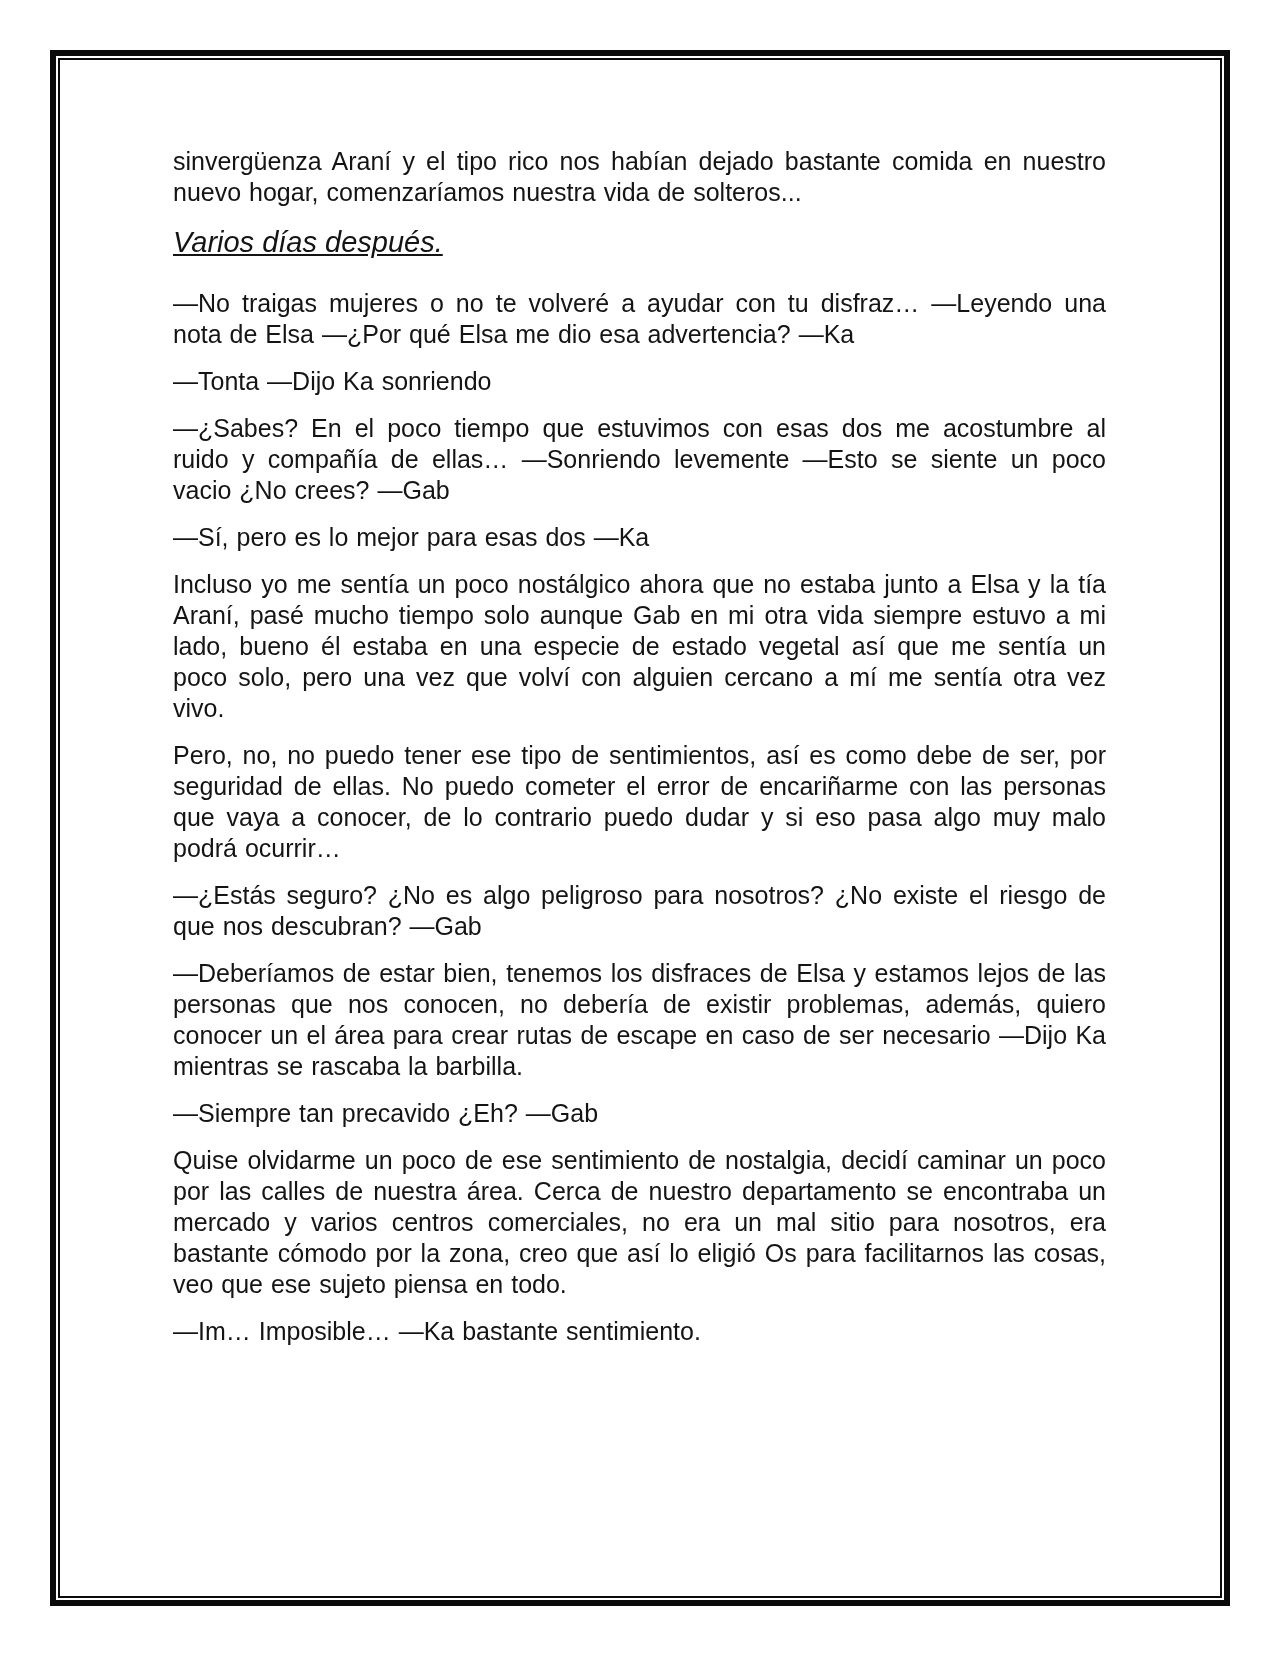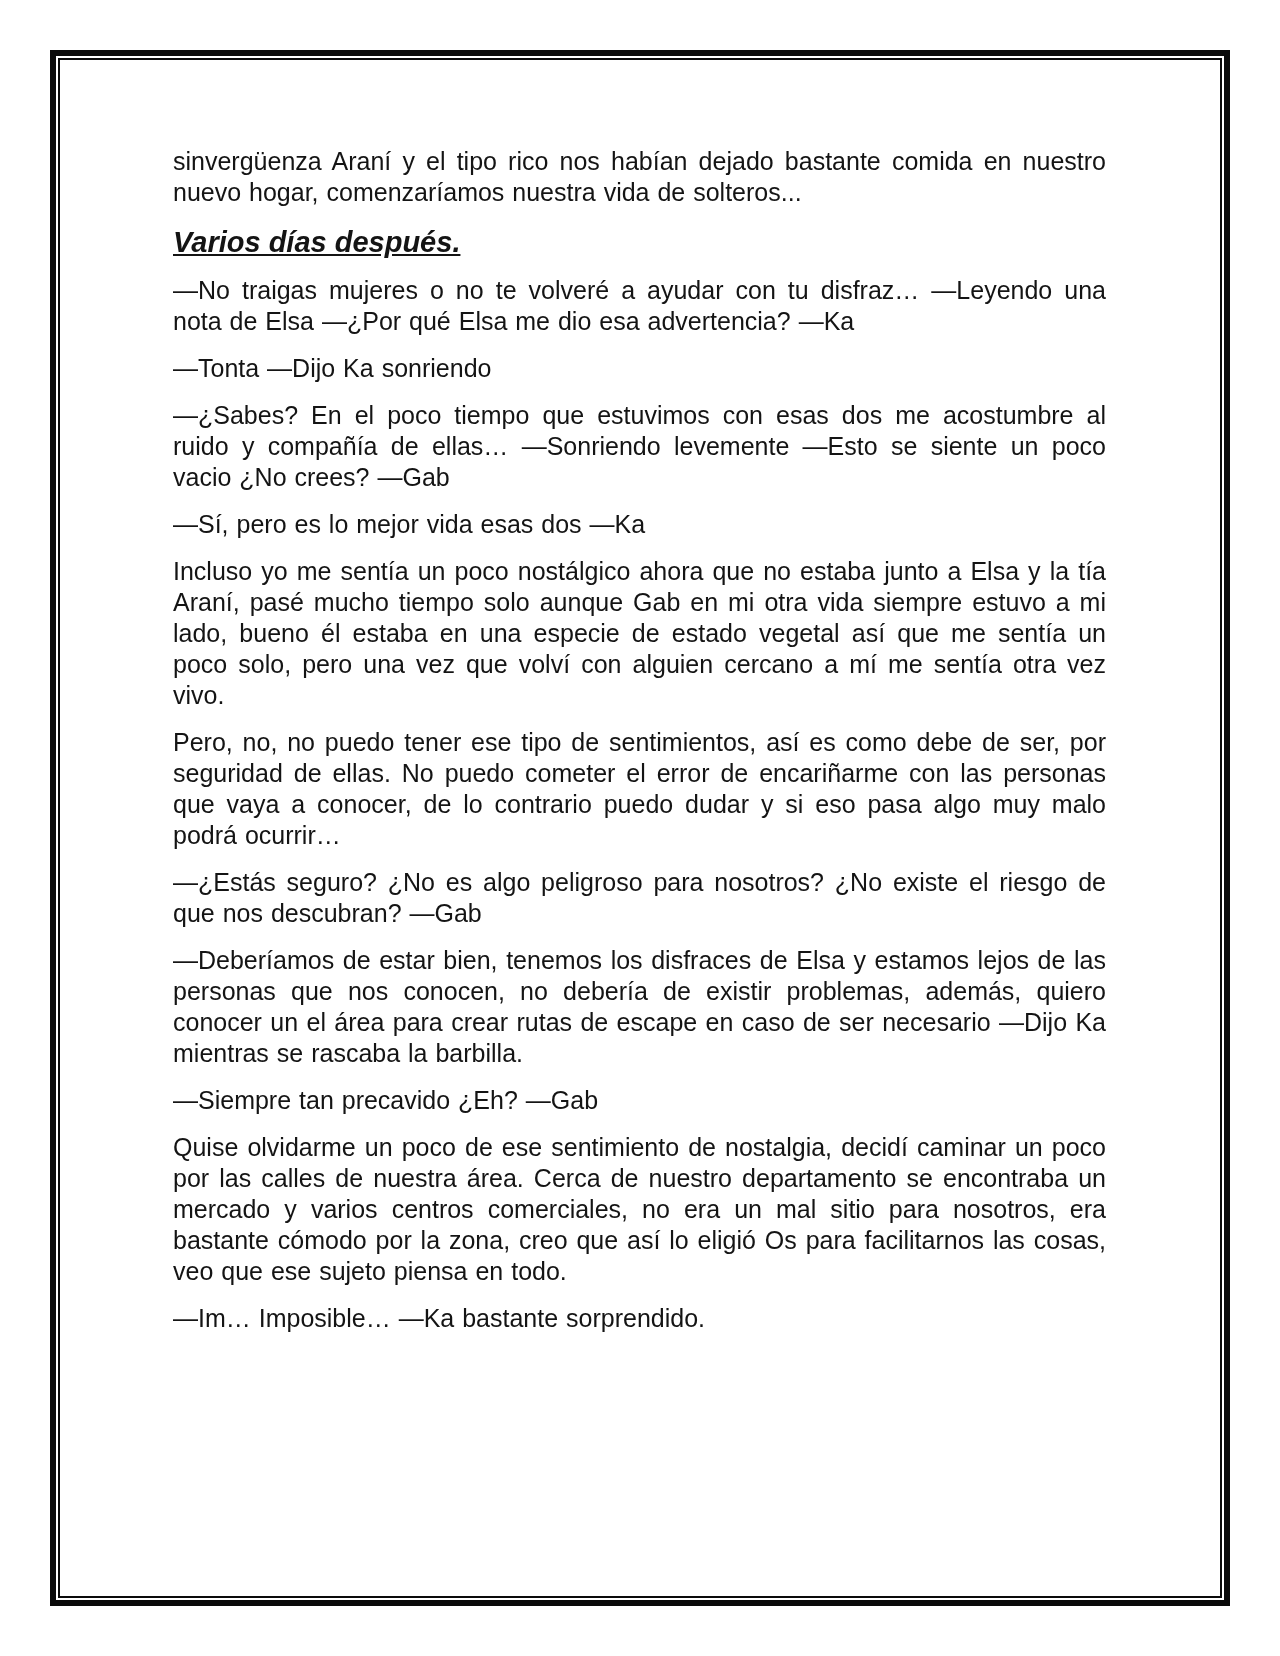--- a/index.html
+++ b/index.html
@@ -41,44 +41,44 @@
     color: #141414;
     font-size: 25px;
     line-height: 31px;
     text-align: justify;
   }
   .para {
     margin: 0 0 16px 0;
     word-spacing: 1px;
   }
   .heading {
-    margin: 0 0 15px 0;
+    margin: 0 0 28px 0;
     font-size: 29px;
     line-height: 36px;
-    font-weight: bold;
+    font-weight: normal;
     font-style: italic;
     text-decoration: underline;
     text-align: left;
   }
 </style>
 </head>
 <body>
 
 <div class="page">
   <div class="frame-outer">
     <div class="frame-inner"></div>
   </div>
   <div class="content">
       <p class="para">sinvergüenza Araní y el tipo rico nos habían dejado bastante comida en nuestro nuevo hogar, comenzaríamos nuestra vida de solteros...</p>
       <p class="heading">Varios días después.</p>
       <p class="para">—No traigas mujeres o no te volveré a ayudar con tu disfraz… —Leyendo una nota de Elsa —¿Por qué Elsa me dio esa advertencia? —Ka</p>
       <p class="para">—Tonta —Dijo Ka sonriendo</p>
       <p class="para">—¿Sabes? En el poco tiempo que estuvimos con esas dos me acostumbre al ruido y compañía de ellas… —Sonriendo levemente —Esto se siente un poco vacio ¿No crees? —Gab</p>
-      <p class="para">—Sí, pero es lo mejor vida esas dos —Ka</p>
+      <p class="para">—Sí, pero es lo mejor para esas dos —Ka</p>
       <p class="para">Incluso yo me sentía un poco nostálgico ahora que no estaba junto a Elsa y la tía Araní, pasé mucho tiempo solo aunque Gab en mi otra vida siempre estuvo a mi lado, bueno él estaba en una especie de estado vegetal así que me sentía un poco solo, pero una vez que volví con alguien cercano a mí me sentía otra vez vivo.</p>
       <p class="para">Pero, no, no puedo tener ese tipo de sentimientos, así es como debe de ser, por seguridad de ellas. No puedo cometer el error de encariñarme con las personas que vaya a conocer, de lo contrario puedo dudar y si eso pasa algo muy malo podrá ocurrir…</p>
       <p class="para">—¿Estás seguro? ¿No es algo peligroso para nosotros? ¿No existe el riesgo de que nos descubran? —Gab</p>
       <p class="para">—Deberíamos de estar bien, tenemos los disfraces de Elsa y estamos lejos de las personas que nos conocen, no debería de existir problemas, además, quiero conocer un el área para crear rutas de escape en caso de ser necesario —Dijo Ka mientras se rascaba la barbilla.</p>
       <p class="para">—Siempre tan precavido ¿Eh? —Gab</p>
       <p class="para">Quise olvidarme un poco de ese sentimiento de nostalgia, decidí caminar un poco por las calles de nuestra área. Cerca de nuestro departamento se encontraba un mercado y varios centros comerciales, no era un mal sitio para nosotros, era bastante cómodo por la zona, creo que así lo eligió Os para facilitarnos las cosas, veo que ese sujeto piensa en todo.</p>
-      <p class="para">—Im… Imposible… —Ka bastante sorprendido.</p>
+      <p class="para">—Im… Imposible… —Ka bastante sentimiento.</p>
     </div>
 </div>
 
 </body></html>

